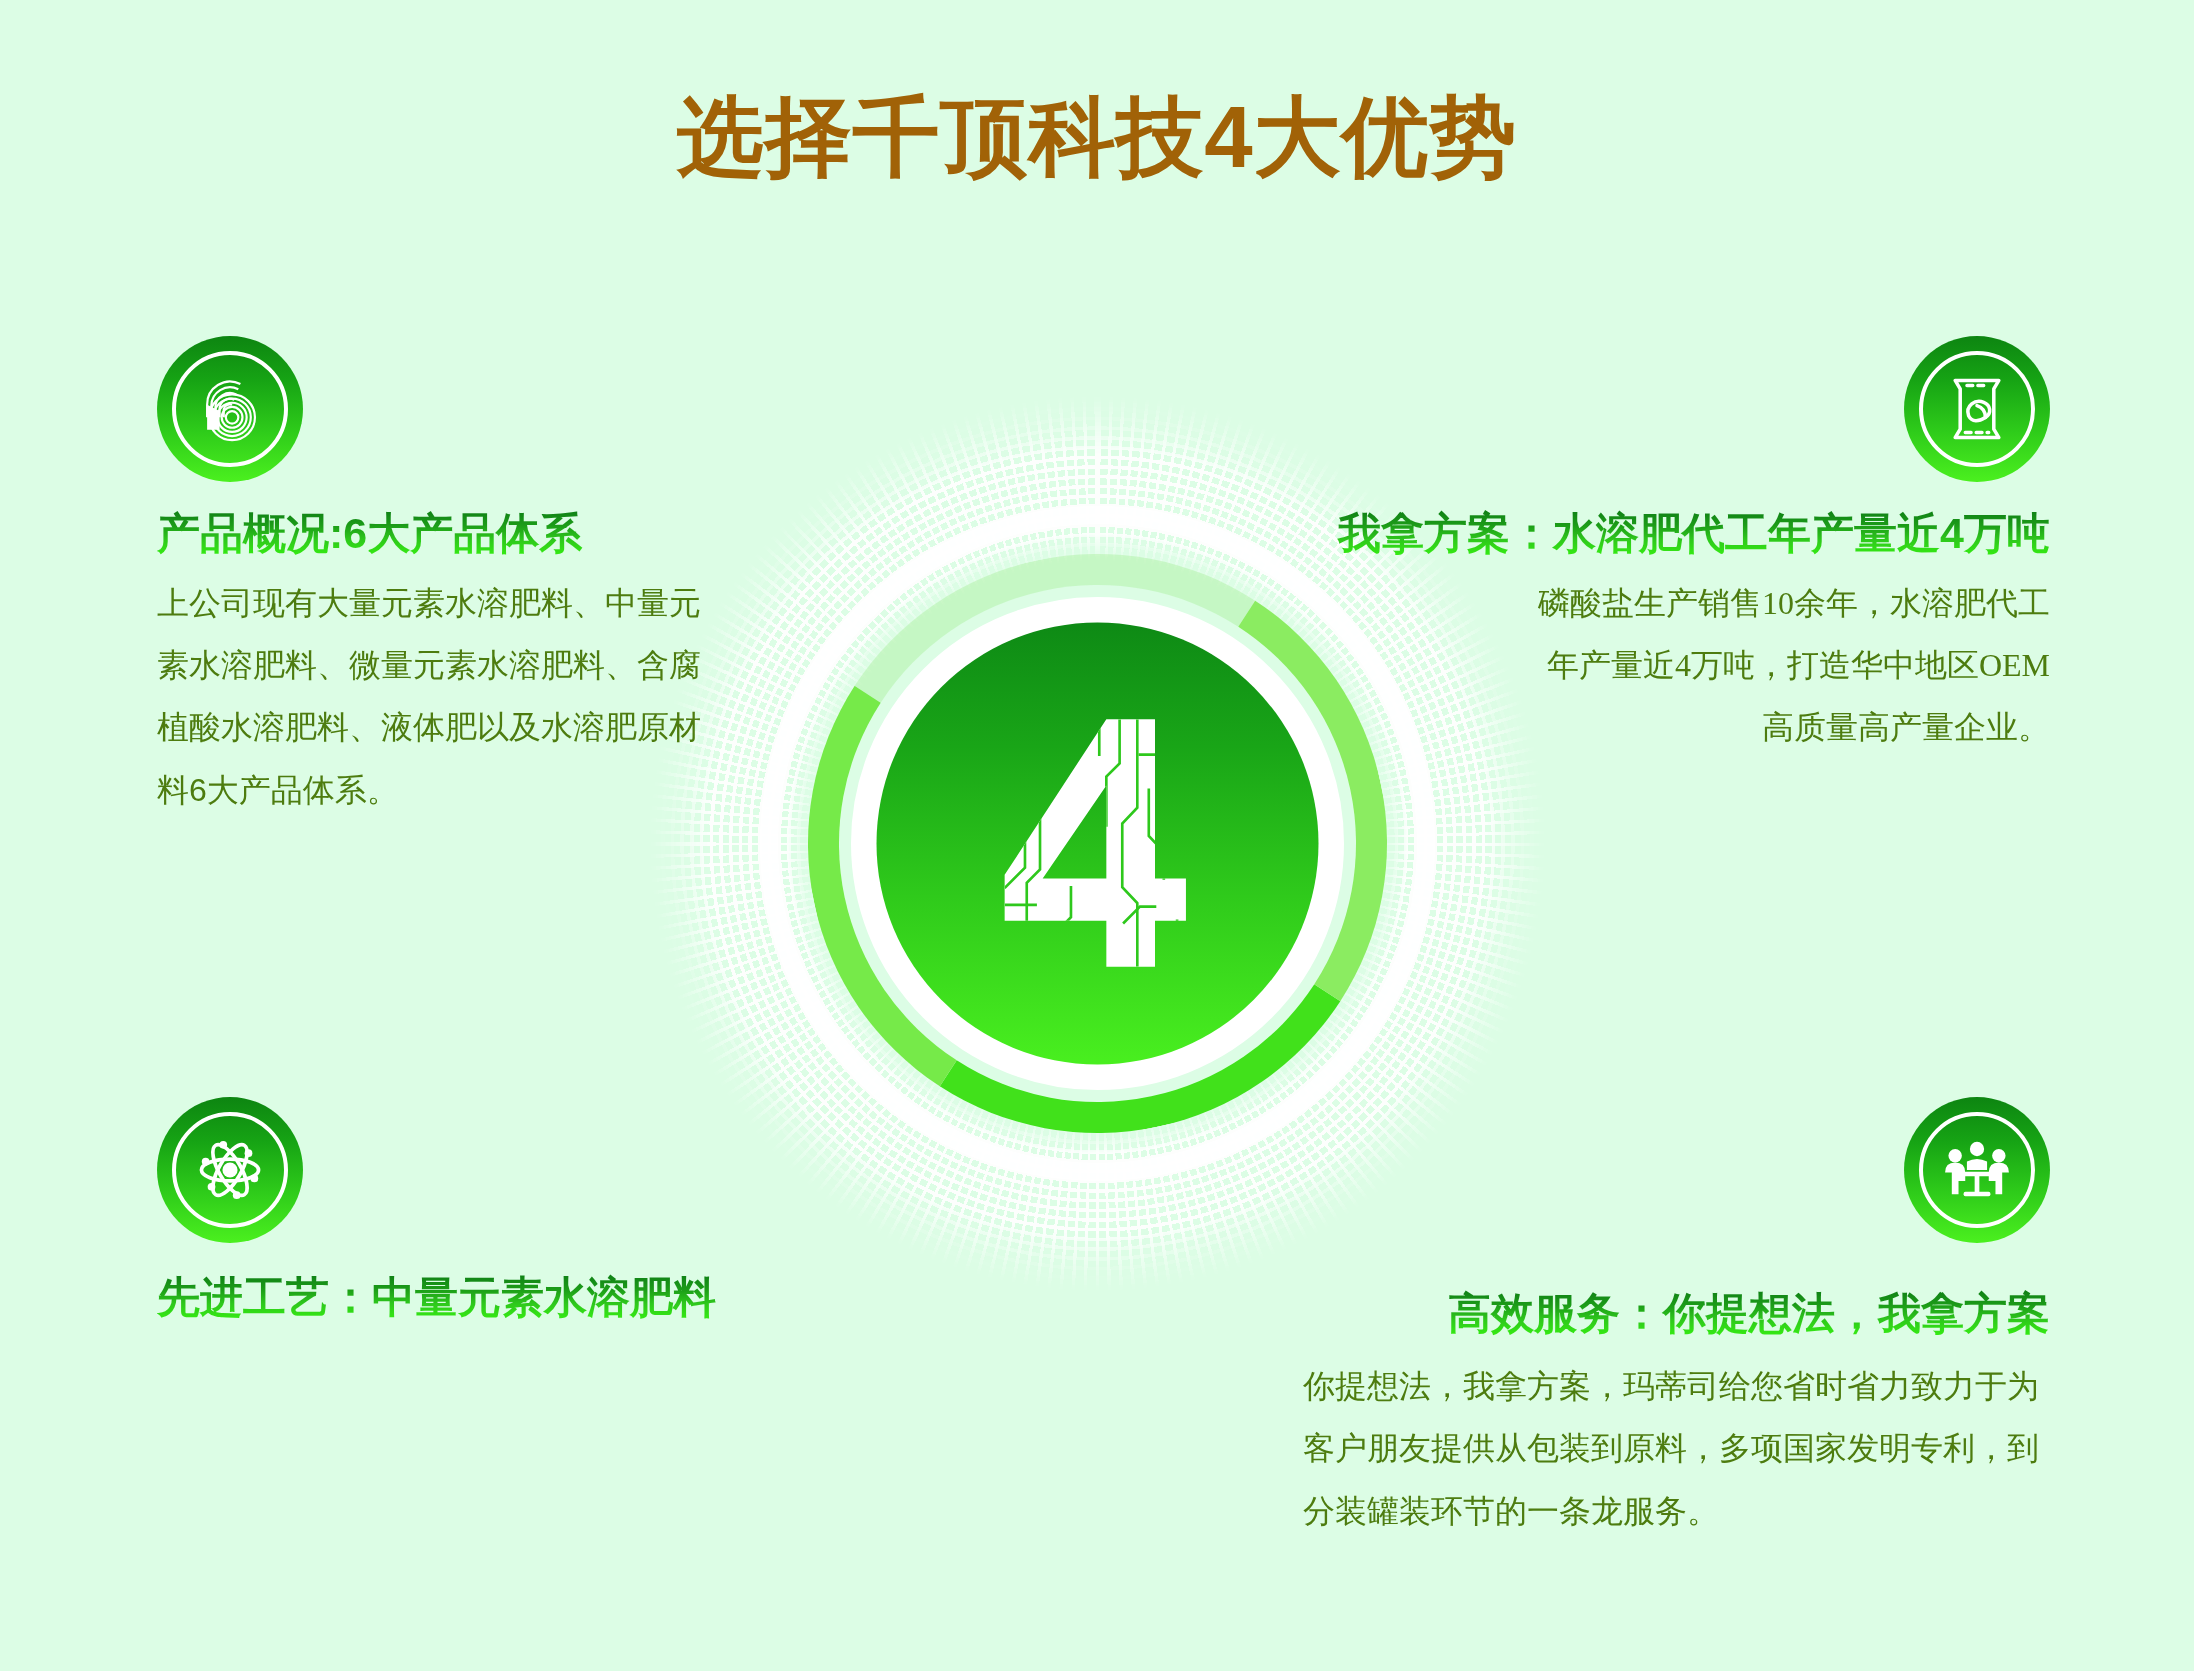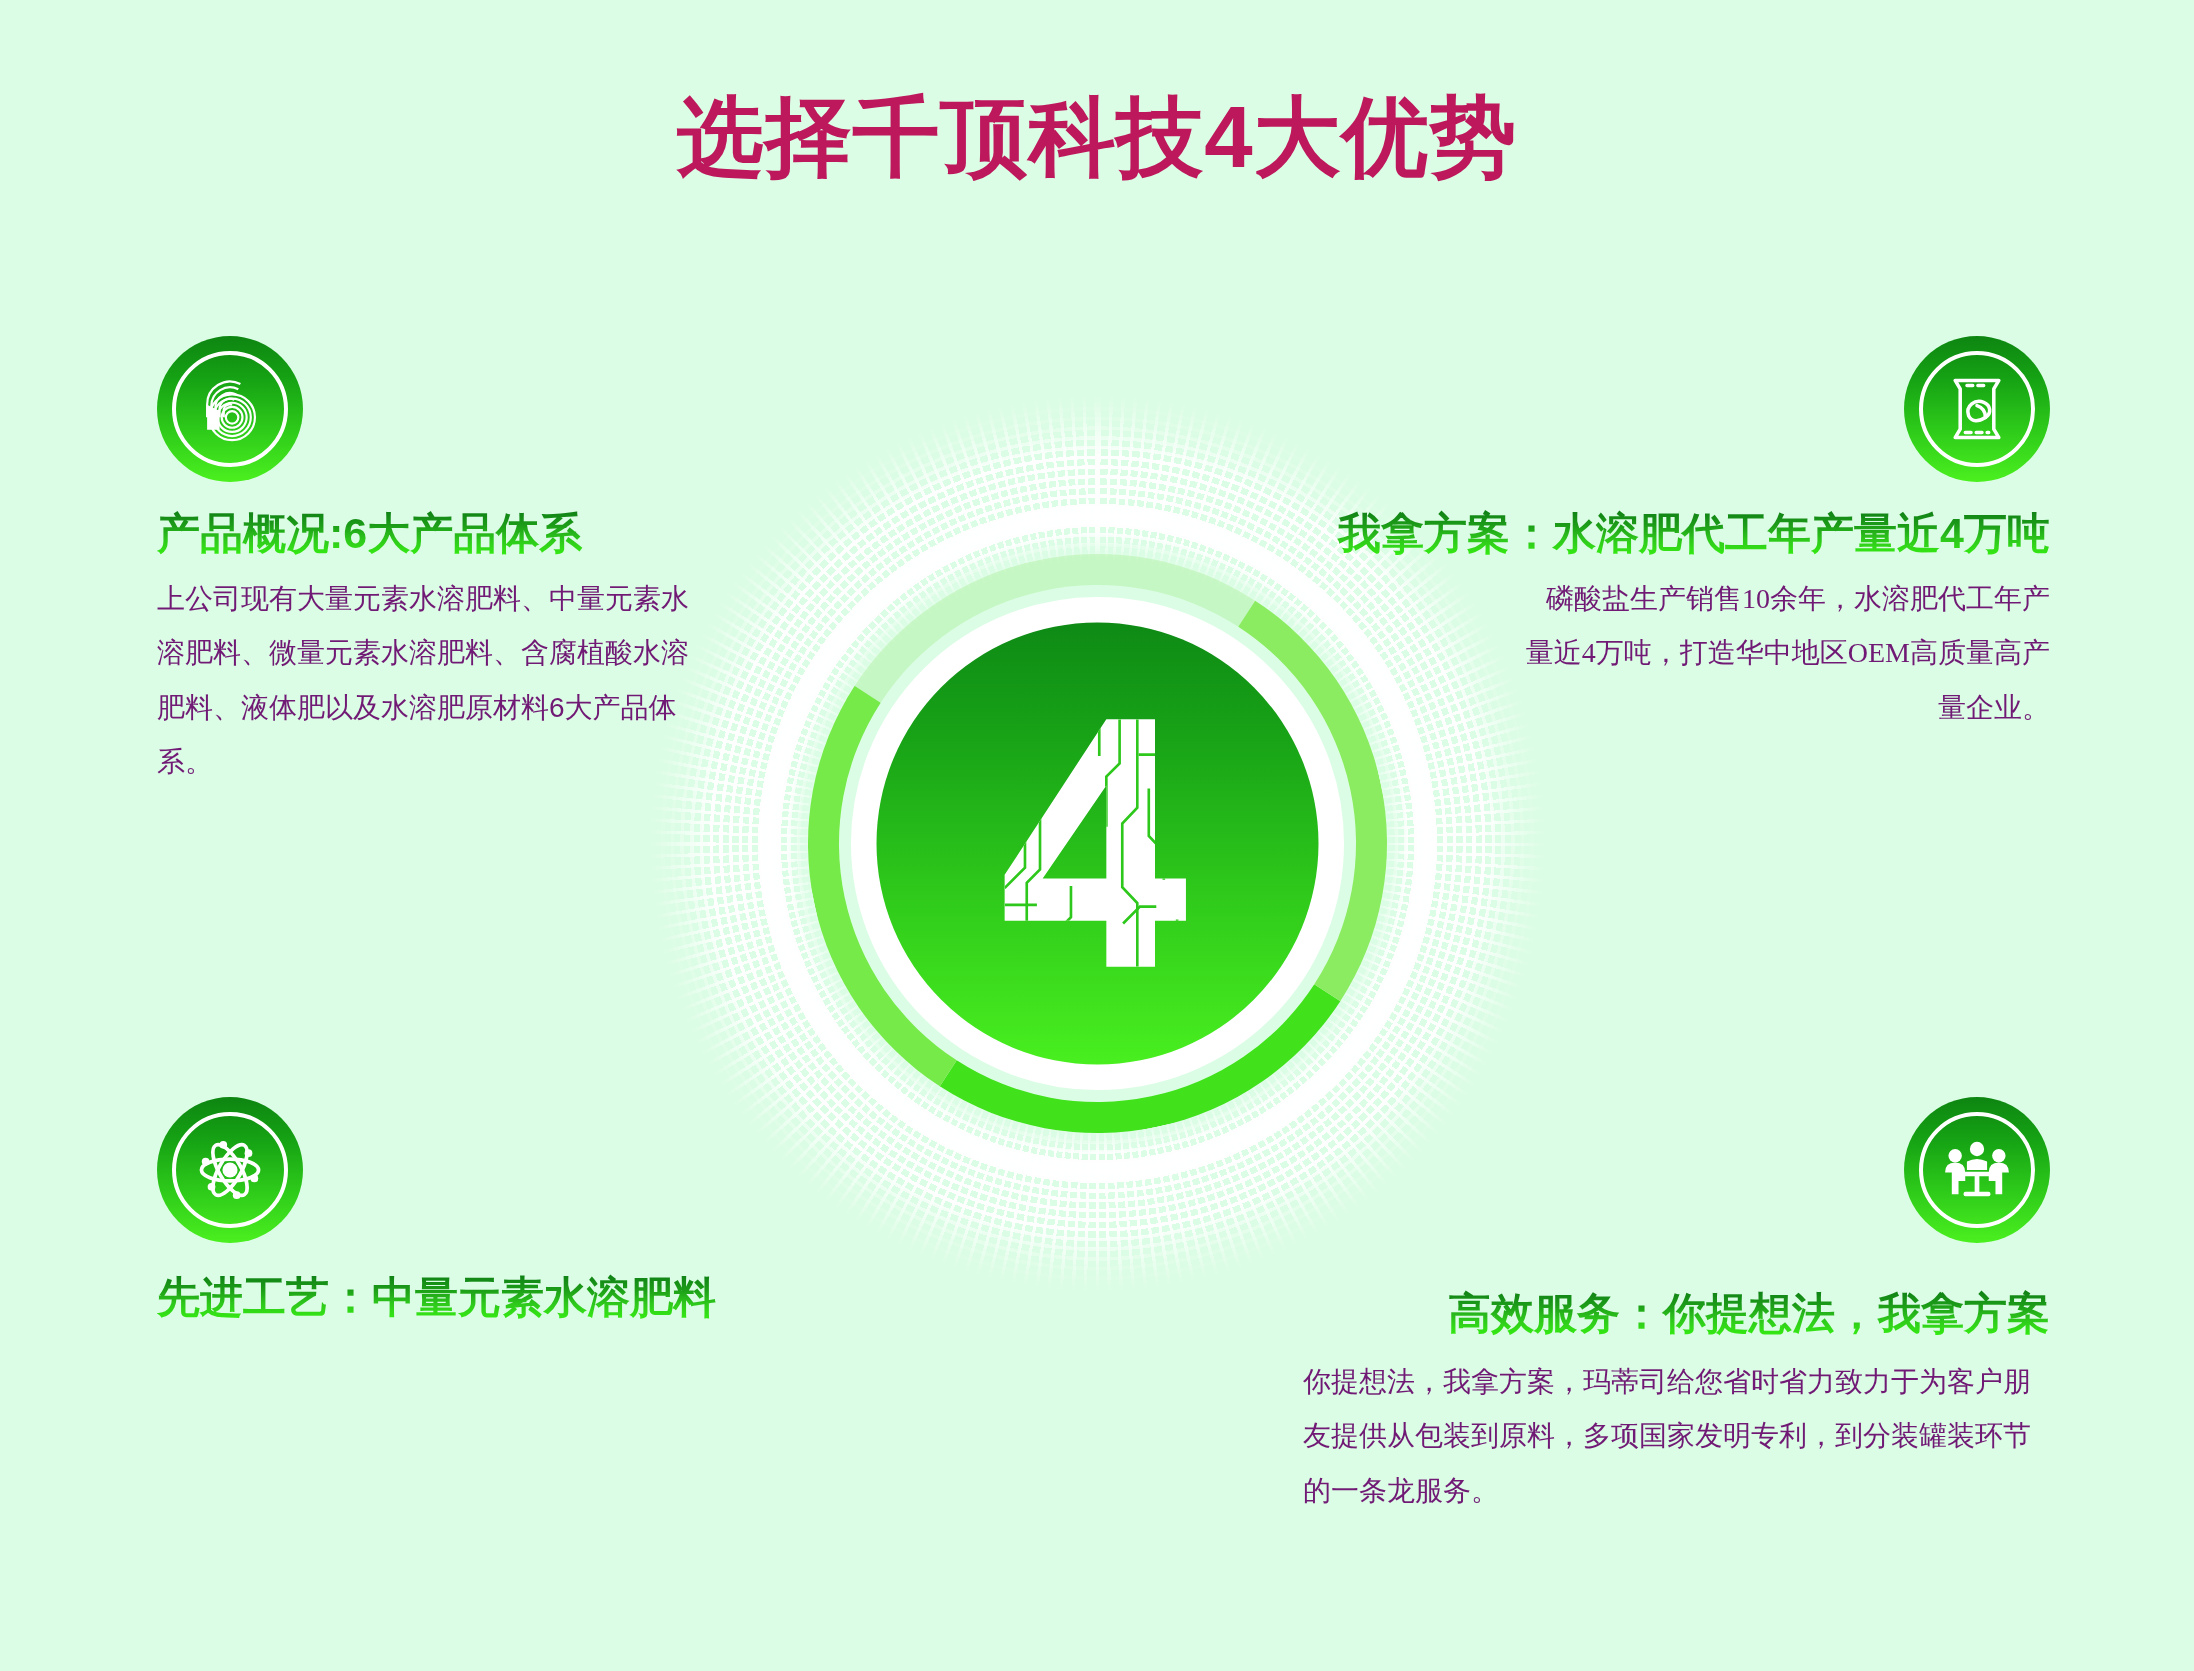--- a/index.html
+++ b/index.html
@@ -111,21 +111,21 @@
   }
   .core svg { width:248px; height:283px; display:block; }
 
   
   .page-title {
     position:absolute;
     left:0; right:0; top:93px;
     text-align:center;
     font-size:87px;
     font-weight:bold;
-    color:#be185d;
+    color:#a16207;
     letter-spacing:0.9px;
     line-height:1.0;
     white-space:nowrap;
   }
 
   
   .quad { position:absolute; }
   .badge {
     width:146px; height:146px;
     border-radius:50%;
@@ -148,23 +148,23 @@
     font-weight:bold;
     line-height:1.12;
     white-space:nowrap;
     background:linear-gradient(180deg,#0e7d16 0%,#1c9c18 34%,#2ec81c 64%,#36ef12 100%);
     -webkit-background-clip:text;
     background-clip:text;
     color:transparent;
     -webkit-text-fill-color:transparent;
   }
   .q-body {
-    font-size:28px;
+    font-size:32px;
     line-height:1.95;
-    color:#701a75;
+    color:#4d7c0f;
     font-weight:500;
   }
 
   
   .q-tl { left:157px;  top:336px;  width:584px; }
   .q-tl .q-head { margin-top:26.5px; }
   .q-tl .q-body { margin-top:15px; width:551px; }
 
   .q-tr { right:144px; top:336px;  width:889px; text-align:right; }
   .q-tr .badge { margin-left:auto; }

